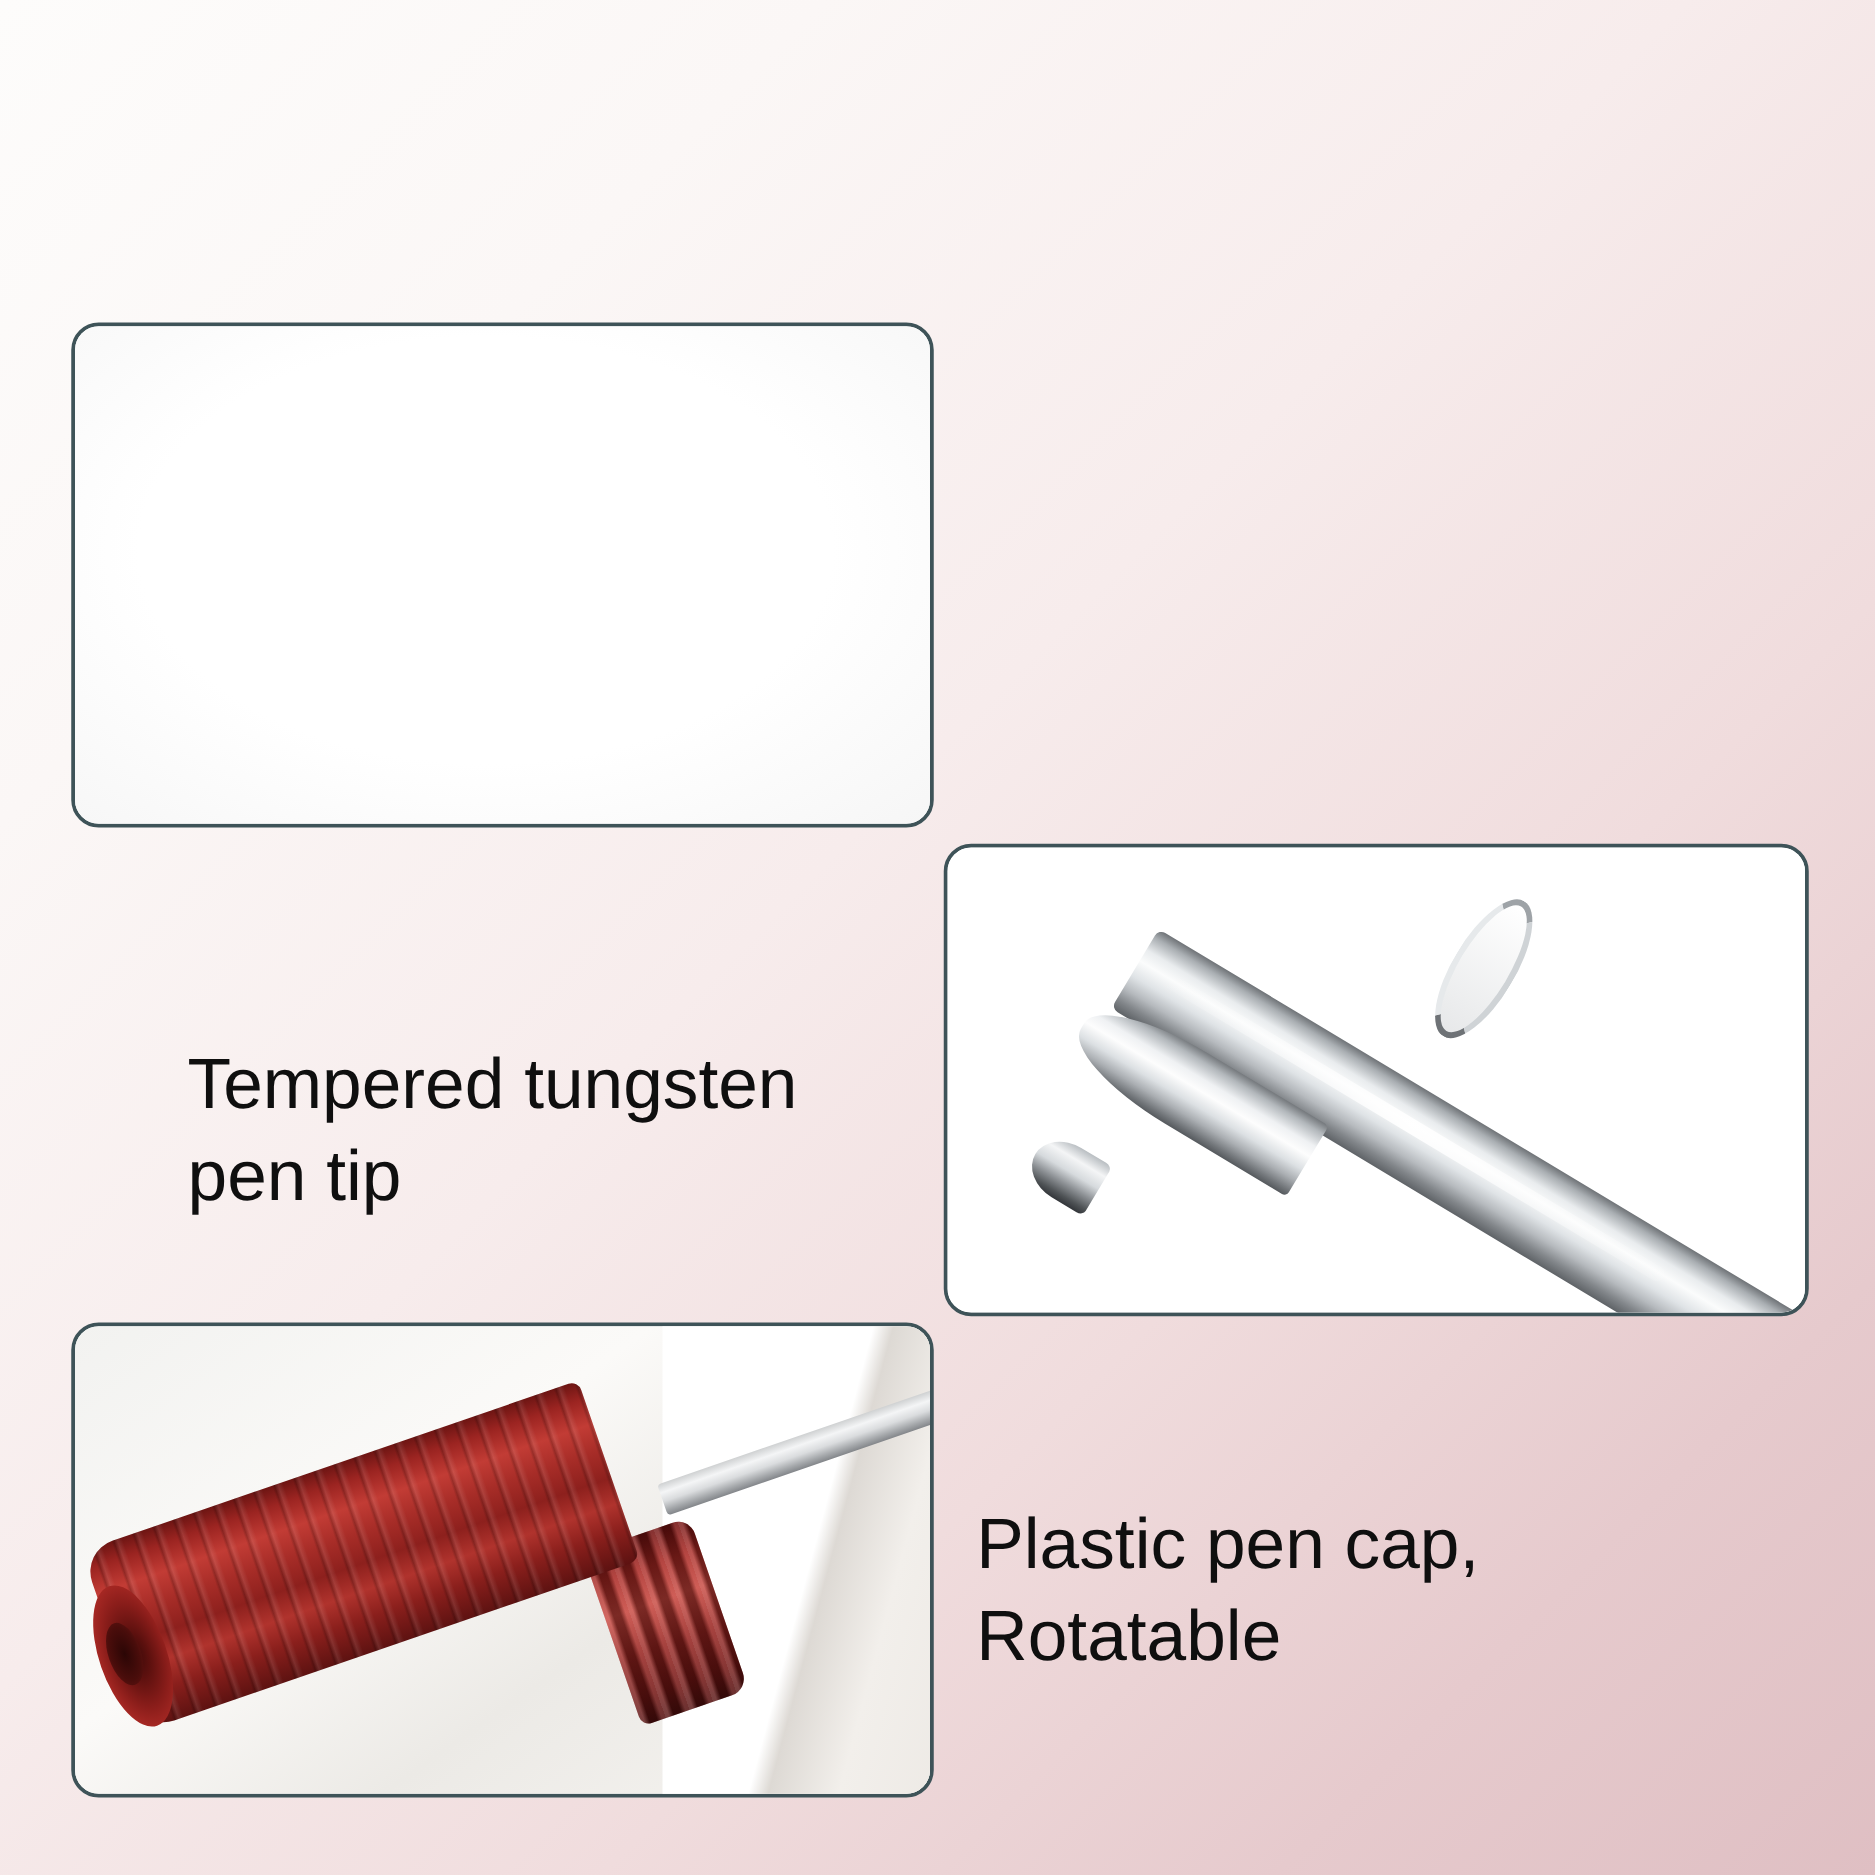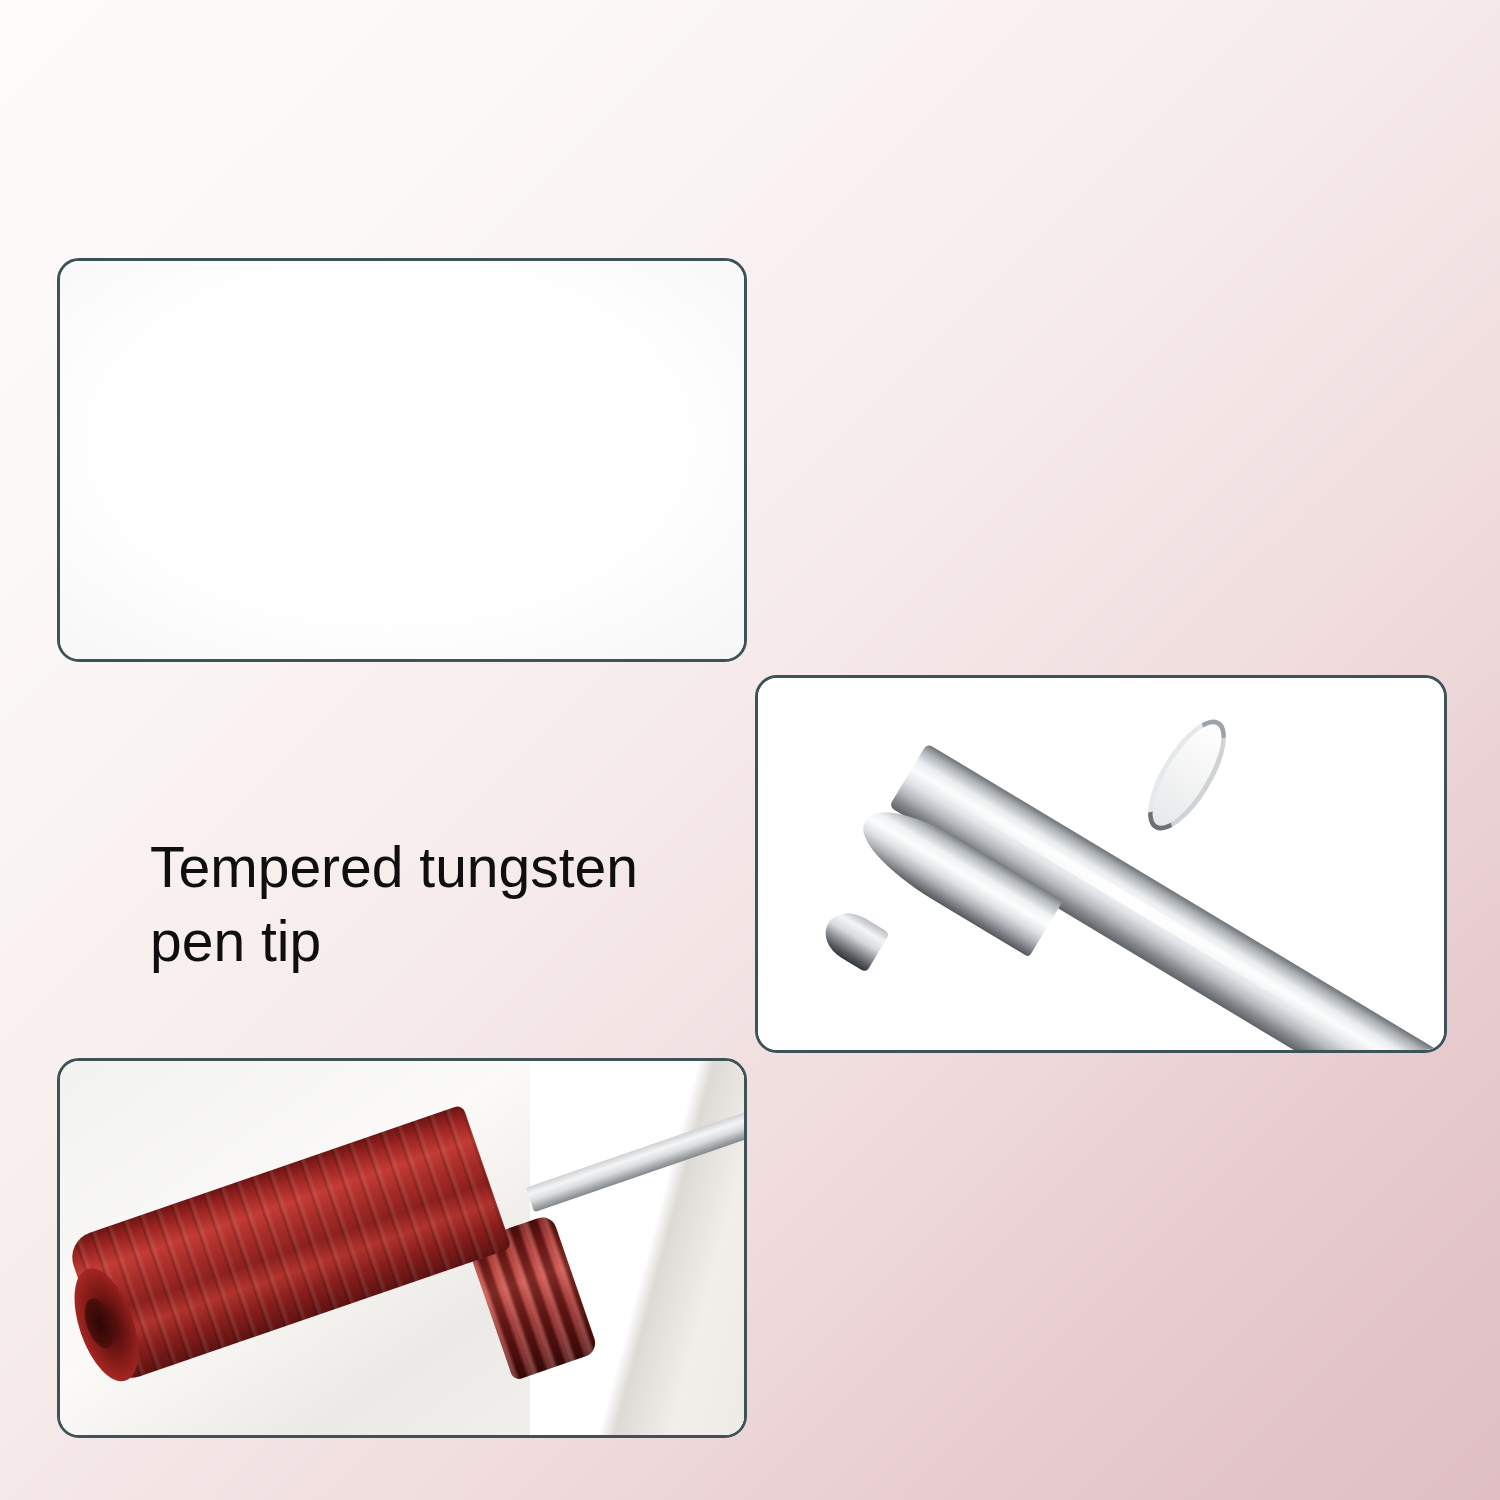--- a/index.html
+++ b/index.html
@@ -392,14 +392,16 @@
     <div class="cap-stage">
       <div id="cap-surface-edge"></div>
       <div id="cap-shaft"></div>
       <div id="cap-threads"></div>
       <div id="cap-grip"></div>
       <div id="cap-endface"></div>
       <div id="cap-endhole"></div>
     </div>
   </div>
 
+  <div class="caption" id="caption-pen-cap">Plastic pen cap,
+Rotatable</div>
 
 </div>
 
 </body></html>

